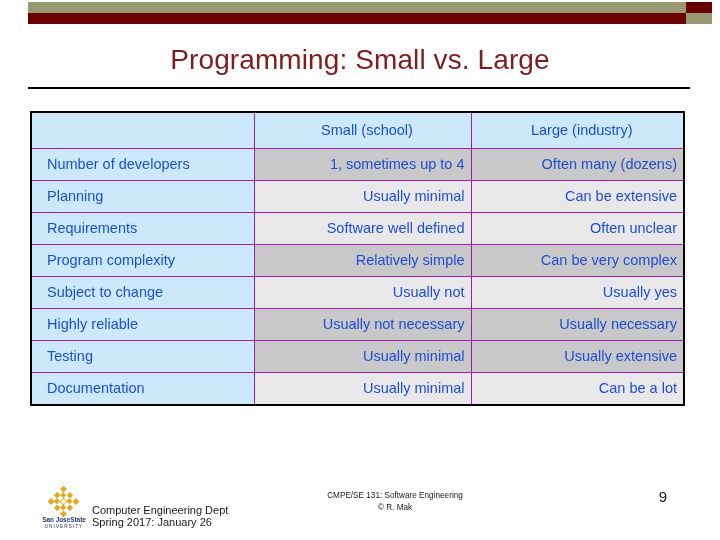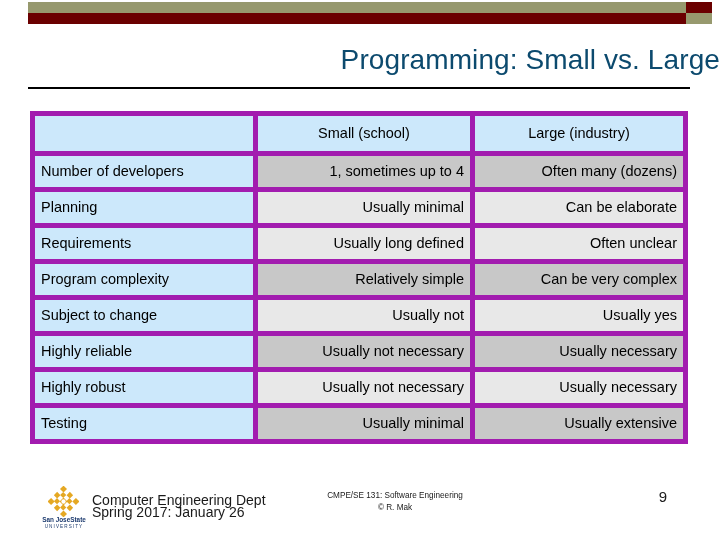--- a/index.html
+++ b/index.html
@@ -55,23 +55,23 @@
     height: 11px;
     background: #97996e;
   }
 
   
   #slide-title {
     position: absolute;
     left: 0;
     top: 44px;
     width: 720px;
-    text-align: right;
+    text-align: center;
     font-size: 28px;
-    color: #0c4a6e;
+    color: #7f1d1d;
     letter-spacing: 0.1px;
     white-space: nowrap;
   }
   #title-rule {
     position: absolute;
     left: 28px;
     top: 87px;
     width: 662px;
     height: 2px;
     background: #000000;
@@ -81,25 +81,25 @@
   #compare-table {
     position: absolute;
     left: 30px;
     top: 111px;
     width: 653px;
     border-collapse: collapse;
     table-layout: fixed;
     border: 2px solid #000000;
   }
   #compare-table td, #compare-table th {
-    border: 5px solid #a21caf;
-    padding: 3px 6px 4px 6px;
+    border: 1px solid #a21caf;
+    padding: 3px 6px 4px 15px;
     font-size: 14.5px;
     font-weight: normal;
-    color: #000000;
+    color: #1d4ed8;
     height: 24px;
     vertical-align: middle;
     overflow: hidden;
     white-space: nowrap;
   }
   .col-label  { width: 223px; }
   .col-small  { width: 217px; }
   .col-large  { width: 213px; }
 
   
@@ -156,22 +156,22 @@
     width: 48px;
     text-align: center;
     font-size: 4.6px;
     color: #1c3a6e;
     letter-spacing: 1.1px;
     white-space: nowrap;
   }
   #footer-left {
     position: absolute;
     left: 92px;
-    top: 10px;
-    font-size: 14px;
+    top: 20px;
+    font-size: 11px;
     color: #1a1a1a;
     line-height: 12px;
     white-space: nowrap;
   }
   #footer-center {
     position: absolute;
     left: 250px;
     top: 6px;
     width: 290px;
     text-align: center;
@@ -218,51 +218,51 @@
   </thead>
   <tbody id="table-body">
       <tr class="row-dark">
         <td class="cell-label">Number of developers</td>
         <td class="cell-val">1, sometimes up to 4</td>
         <td class="cell-val">Often many (dozens)</td>
       </tr>
       <tr class="row-light">
         <td class="cell-label">Planning</td>
         <td class="cell-val">Usually minimal</td>
-        <td class="cell-val">Can be elaborate</td>
+        <td class="cell-val">Can be extensive</td>
       </tr>
       <tr class="row-light">
         <td class="cell-label">Requirements</td>
-        <td class="cell-val">Usually long defined</td>
+        <td class="cell-val">Software well defined</td>
         <td class="cell-val">Often unclear</td>
       </tr>
       <tr class="row-dark">
         <td class="cell-label">Program complexity</td>
         <td class="cell-val">Relatively simple</td>
         <td class="cell-val">Can be very complex</td>
       </tr>
       <tr class="row-light">
         <td class="cell-label">Subject to change</td>
         <td class="cell-val">Usually not</td>
         <td class="cell-val">Usually yes</td>
       </tr>
       <tr class="row-dark">
         <td class="cell-label">Highly reliable</td>
         <td class="cell-val">Usually not necessary</td>
         <td class="cell-val">Usually necessary</td>
       </tr>
-      <tr class="row-light">
-        <td class="cell-label">Highly robust</td>
-        <td class="cell-val">Usually not necessary</td>
-        <td class="cell-val">Usually necessary</td>
-      </tr>
       <tr class="row-dark">
         <td class="cell-label">Testing</td>
         <td class="cell-val">Usually minimal</td>
         <td class="cell-val">Usually extensive</td>
+      </tr>
+      <tr class="row-light">
+        <td class="cell-label">Documentation</td>
+        <td class="cell-val">Usually minimal</td>
+        <td class="cell-val">Can be a lot</td>
       </tr>
     </tbody>
 </table>
 
 <div id="footer">
 
   <div id="sjsu-logo">
     <svg id="sjsu-mark" viewBox="0 0 100 100">
       <g fill="#e5a823">
         <rect x="42" y="2" width="16" height="16" transform="rotate(45 50 10)"></rect>

